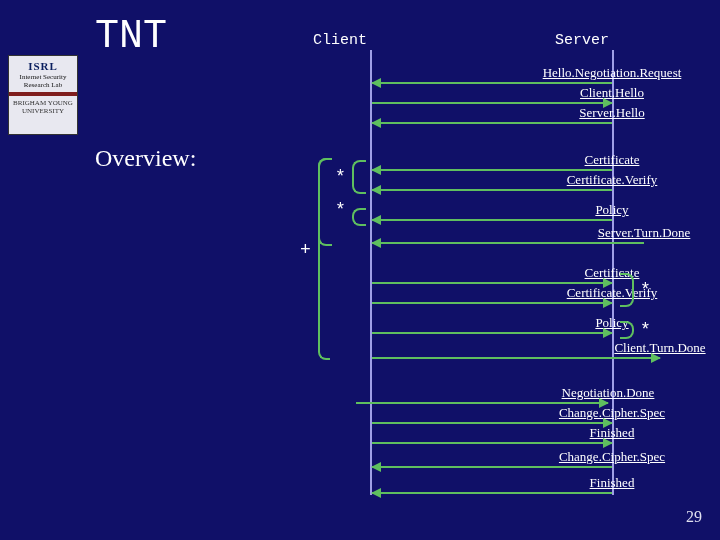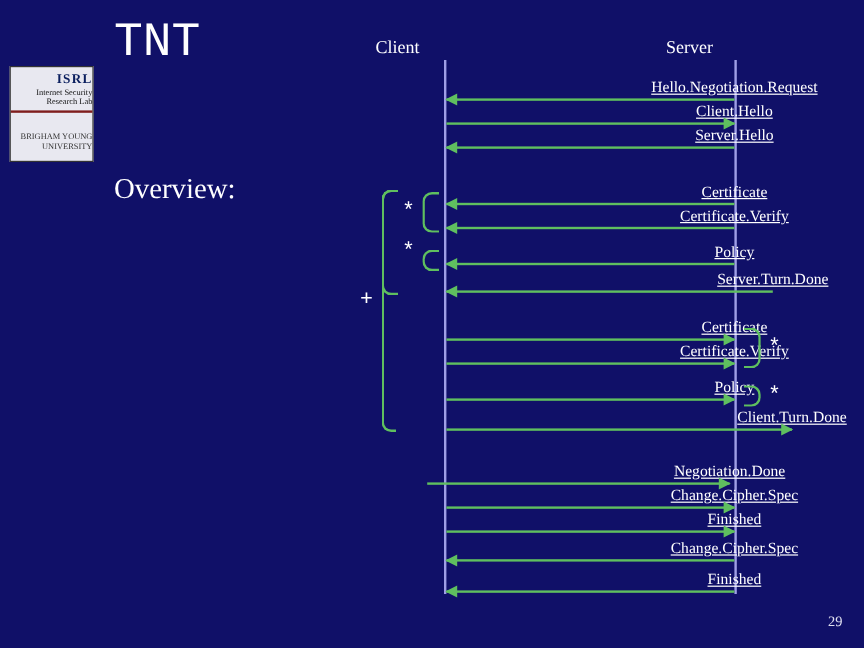--- a/index.html
+++ b/index.html
@@ -1,33 +1,33 @@
 <!DOCTYPE html>
 <html><head>
 <meta charset="utf-8">
 <style>
   html,body{margin:0;padding:0;width:720px;height:540px;background:#101068;color:#fff;font-family:"Times New Roman",serif;overflow:hidden}
   .slide{position:relative;width:720px;height:540px}
-  .logo{position:absolute;left:8px;top:55px;width:70px;height:80px;background:#e8e8f0;border:1px solid #333;font-size:7px;line-height:1.1;color:#111;text-align:right;padding-top:4px;box-sizing:border-box}
+  .logo{position:absolute;left:8px;top:55px;width:70px;height:80px;background:#e8e8f0;border:1px solid #333;font-size:7px;line-height:1.1;color:#111;text-align:center;padding-top:4px;box-sizing:border-box}
   .logo b{display:block;font-size:11px;letter-spacing:1px;color:#0a1e5e;margin-bottom:2px}
-  .logo .uni{border-top:2px solid #7f1d1d;margin-top:3px;padding-top:17px;color:#333}
+  .logo .uni{border-top:4px solid #7f1d1d;margin-top:3px;padding-top:4px;color:#333}
   .title{position:absolute;left:95px;top:15px;font-size:40px;line-height:1.1;font-family:Liberation Mono, monospace}
   .overview{position:absolute;left:95px;top:145px;font-size:24px}
-  .col-label{position:absolute;top:32px;font-family:Liberation Serif, serif;font-size:15px}
+  .col-label{position:absolute;top:32px;font-family:Liberation Mono, monospace;font-size:15px}
   .lifeline{position:absolute;top:50px;width:0;border-left:2px solid #9f9fe6;height:445px}
   .msg{position:absolute;height:16px;font-family:Liberation Serif, serif;font-size:13px;text-align:center}
   .msg .lbl{position:absolute;width:100%;top:-3px;text-decoration:underline}
   .msg .line{position:absolute;bottom:0;left:0;right:0;height:0;border-top:2px solid #5fbf5f}
   .msg .head{position:absolute;bottom:-4px;width:0;height:0;border-top:5px solid transparent;border-bottom:5px solid transparent}
   .msg.l .head{left:-1px;border-right:10px solid #5fbf5f}
   .msg.r .head{right:-1px;border-left:10px solid #5fbf5f}
   .brk{position:absolute;border:2px solid #5fbf5f;border-right:none;border-radius:8px 0 0 8px}
   .brk.right{border:2px solid #5fbf5f;border-left:none;border-radius:0 8px 8px 0}
   .sym{position:absolute;font-family:"Courier New",monospace;font-size:18px;color:#fff}
-  .pagenum{position:absolute;right:18px;bottom:14px;font-size:12px;color:#e0e0f0}
+  .pagenum{position:absolute;right:18px;bottom:14px;font-size:16px;color:#e0e0f0}
 </style>
 </head>
 <body>
 <div class="slide">
 
   <div class="logo">
     <b>ISRL</b>
     <span>Internet Security Research Lab</span>
     <div class="uni">
       <span>BRIGHAM YOUNG</span><br>

